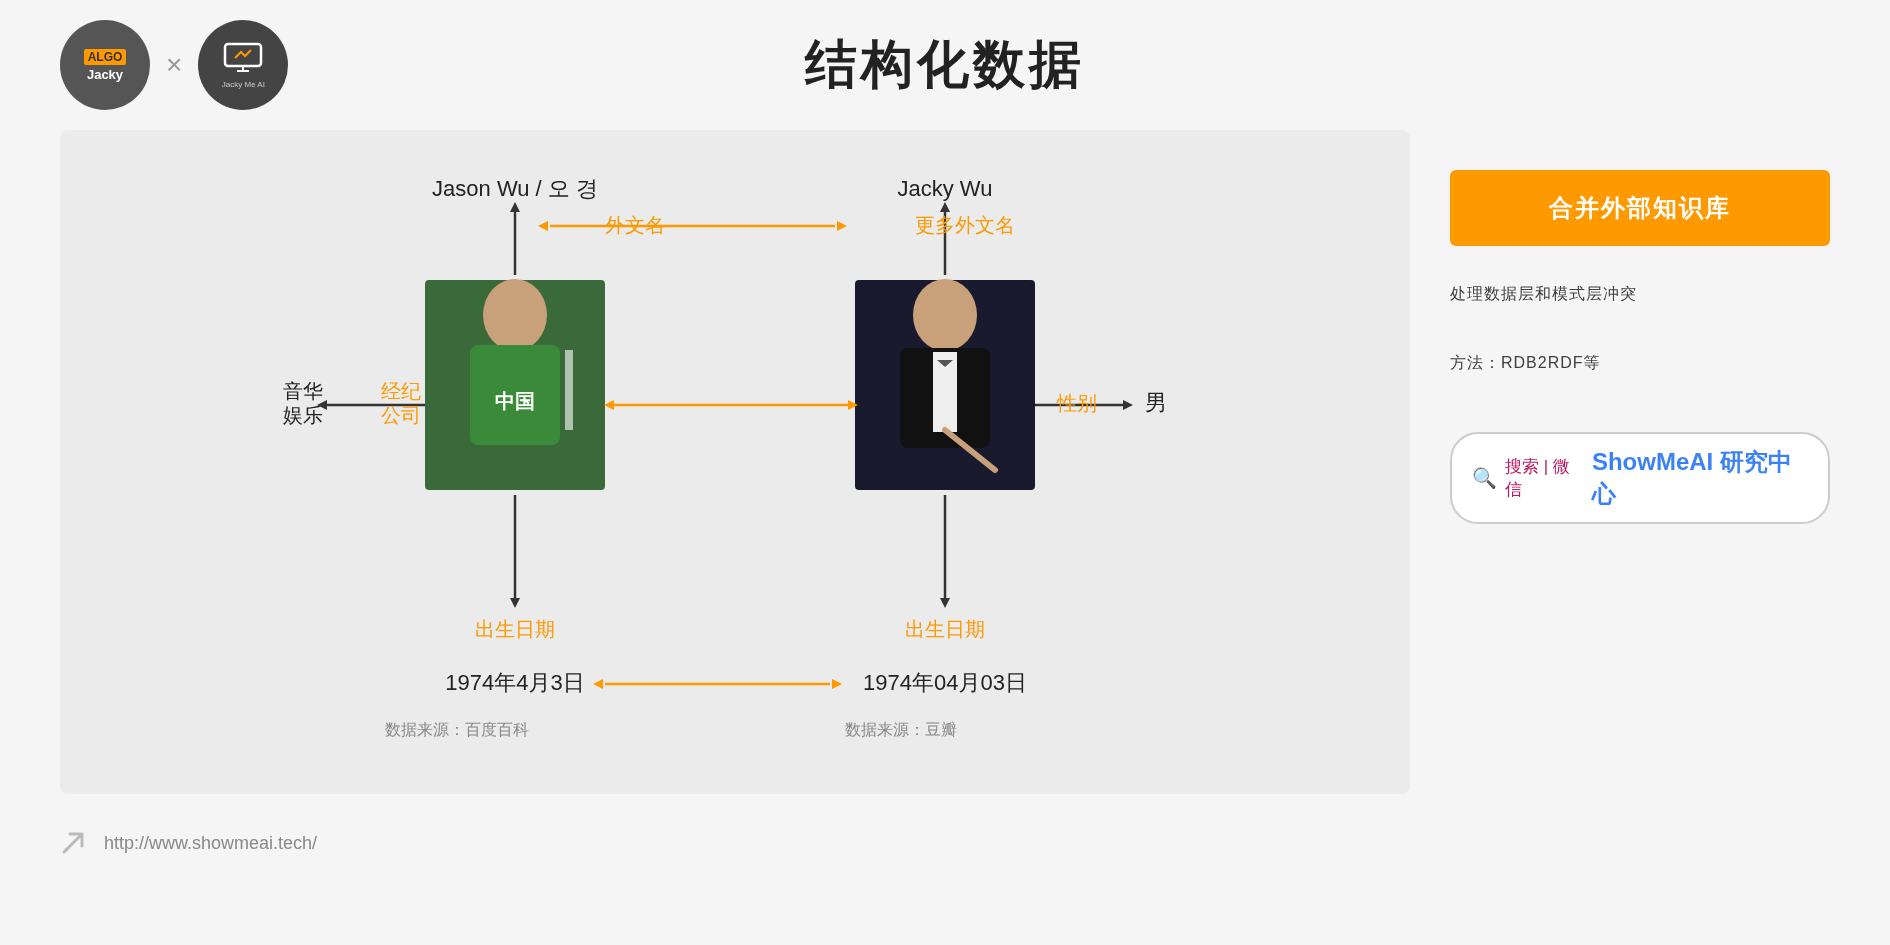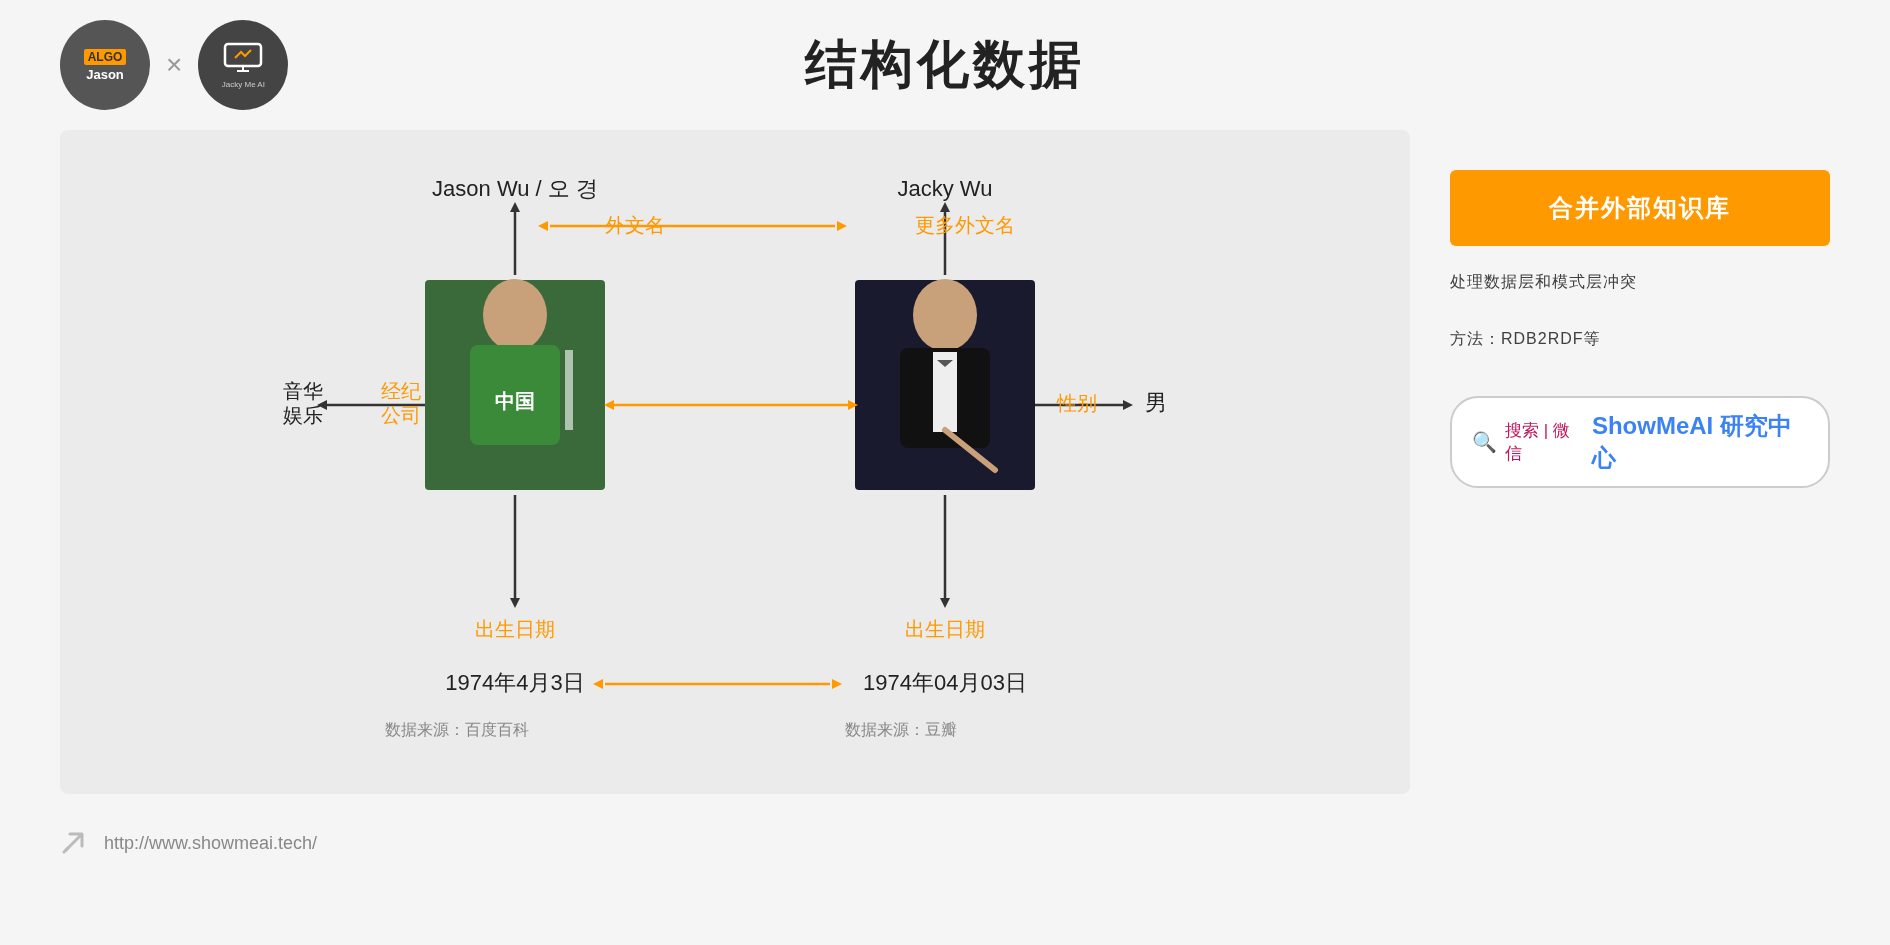--- a/index.html
+++ b/index.html
@@ -121,21 +121,21 @@
       padding: 30px 40px 30px 40px;
       position: relative;
       min-height: 640px;
     }
 
     
     .right-panel {
       width: 380px;
       display: flex;
       flex-direction: column;
-      gap: 16px;
+      gap: 28px;
       padding-top: 40px;
     }
 
     .orange-btn {
       background: #f90;
       border-radius: 6px;
       padding: 22px 24px;
       text-align: center;
       color: white;
       font-size: 24px;
@@ -199,21 +199,21 @@
 </head>
 <body>
 
 <div class="page">
 
   <div class="header">
     <div class="logo-area">
 
       <div class="logo-algo">
         <span class="algo-text">ALGO</span>
-        <span class="master-text">Jason</span>
+        <span class="master-text">Jacky</span>
       </div>
       <span class="cross-symbol">×</span>
 
       <div class="logo-showme">
         <div class="monitor-icon">
           
           <svg width="40" height="30" viewBox="0 0 40 30">
             <rect x="2" y="2" width="36" height="22" rx="3" ry="3" fill="none" stroke="white" stroke-width="2.5"></rect>
             <line x1="20" y1="24" x2="20" y2="29" stroke="white" stroke-width="2"></line>
             <line x1="14" y1="29" x2="26" y2="29" stroke="white" stroke-width="2"></line>

